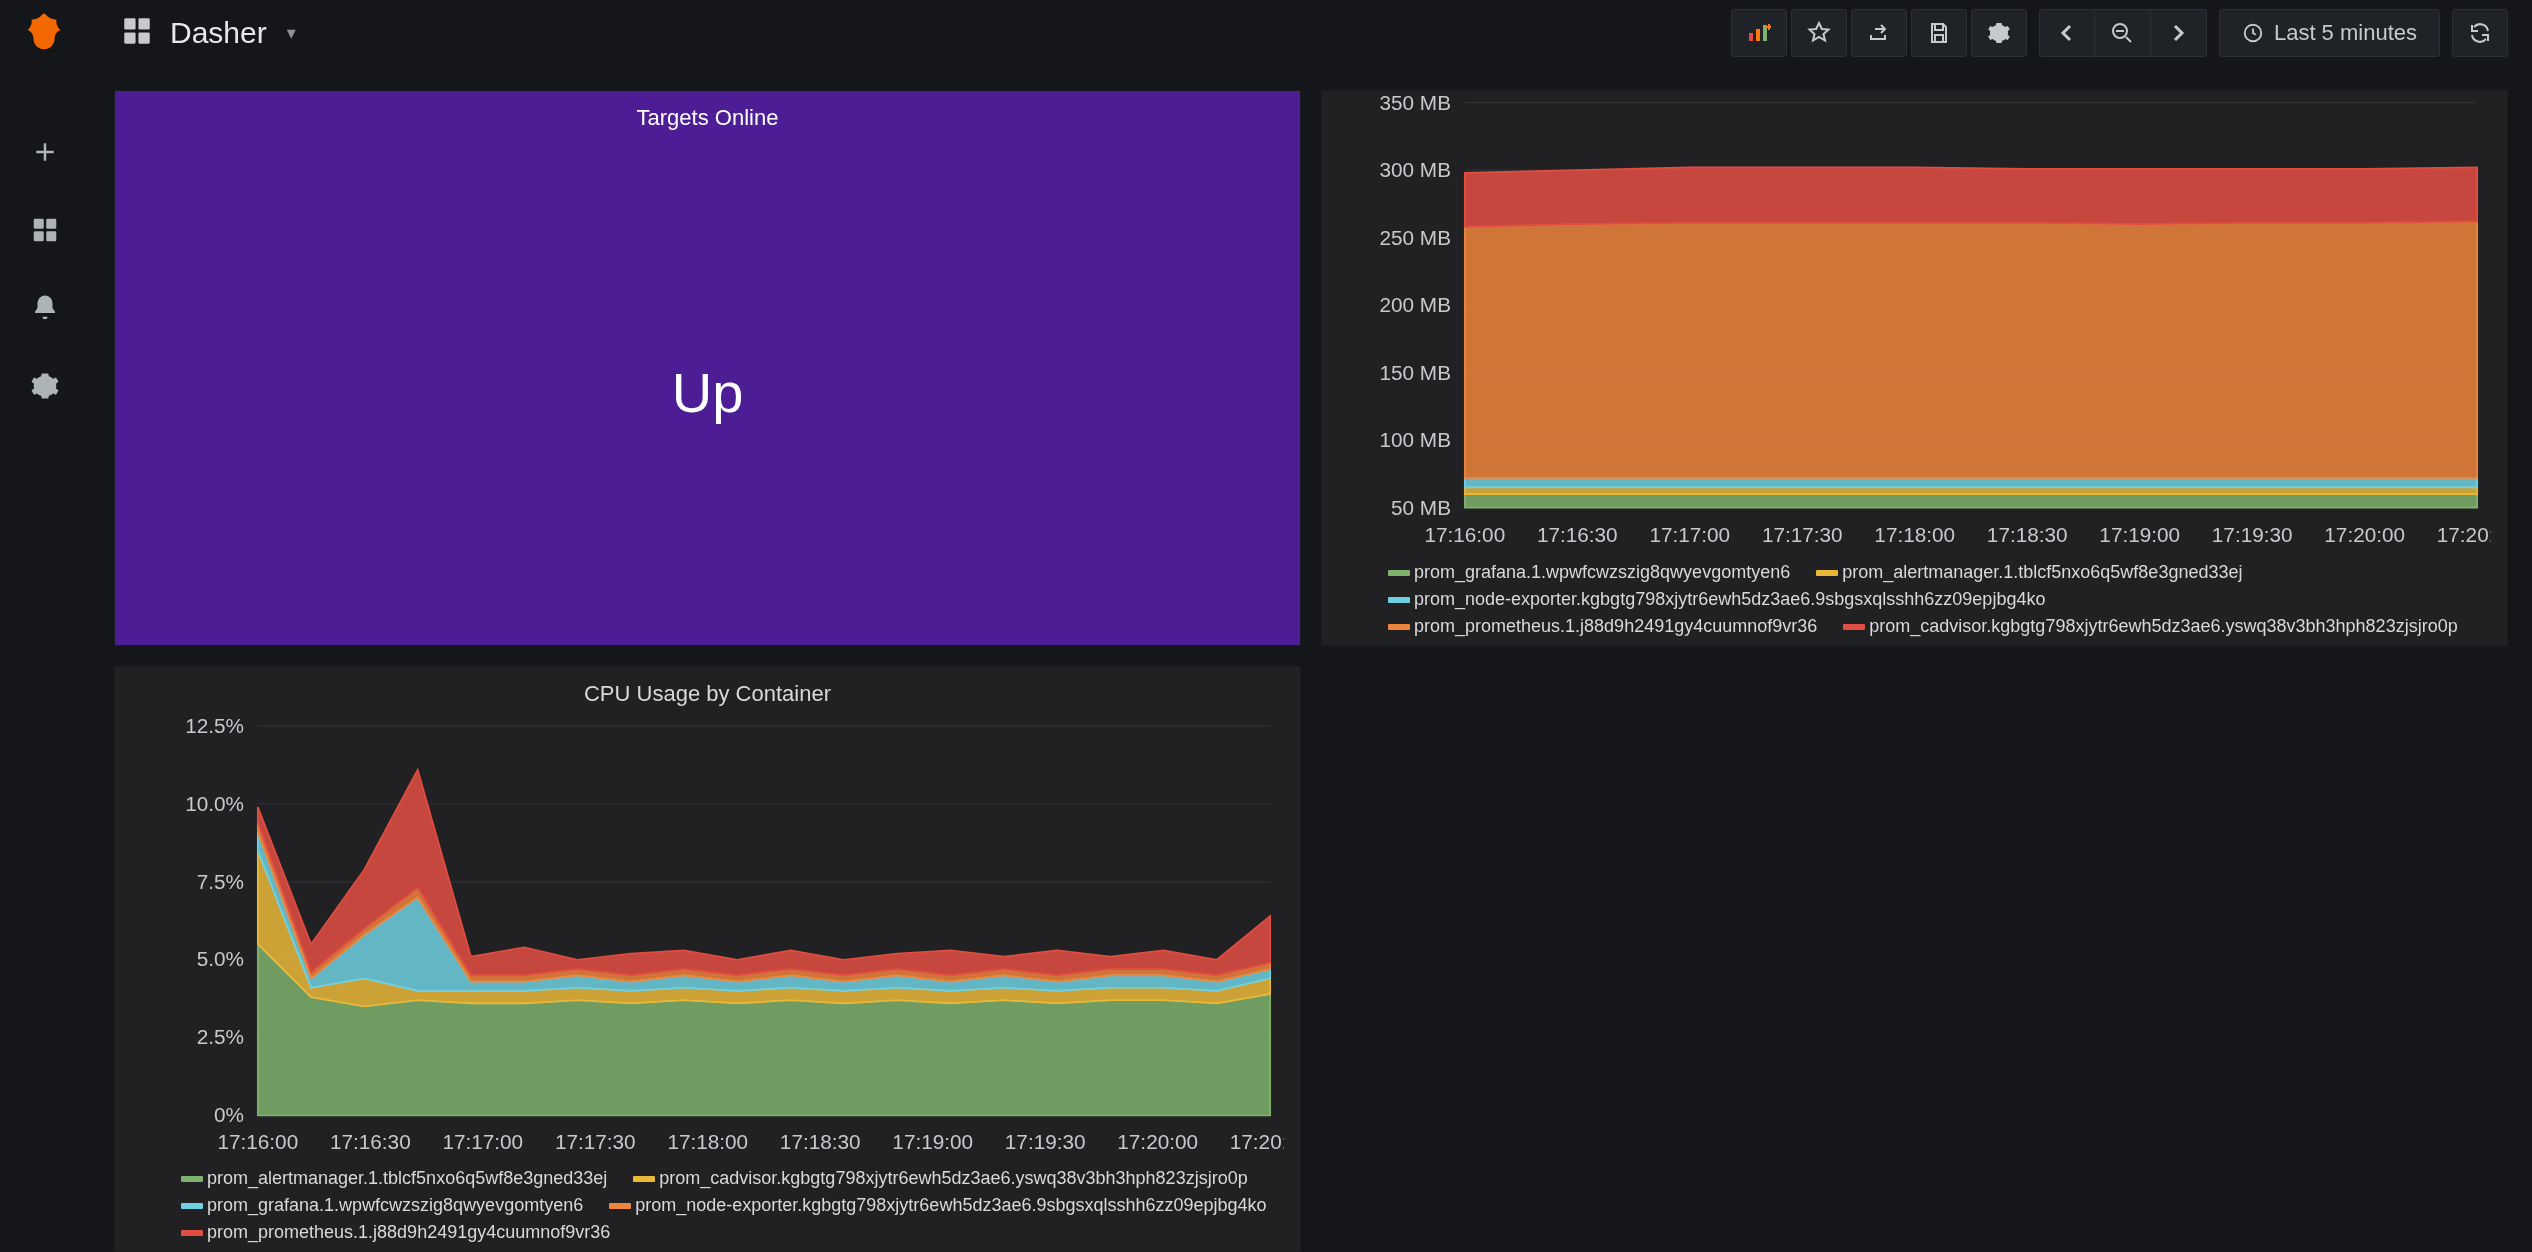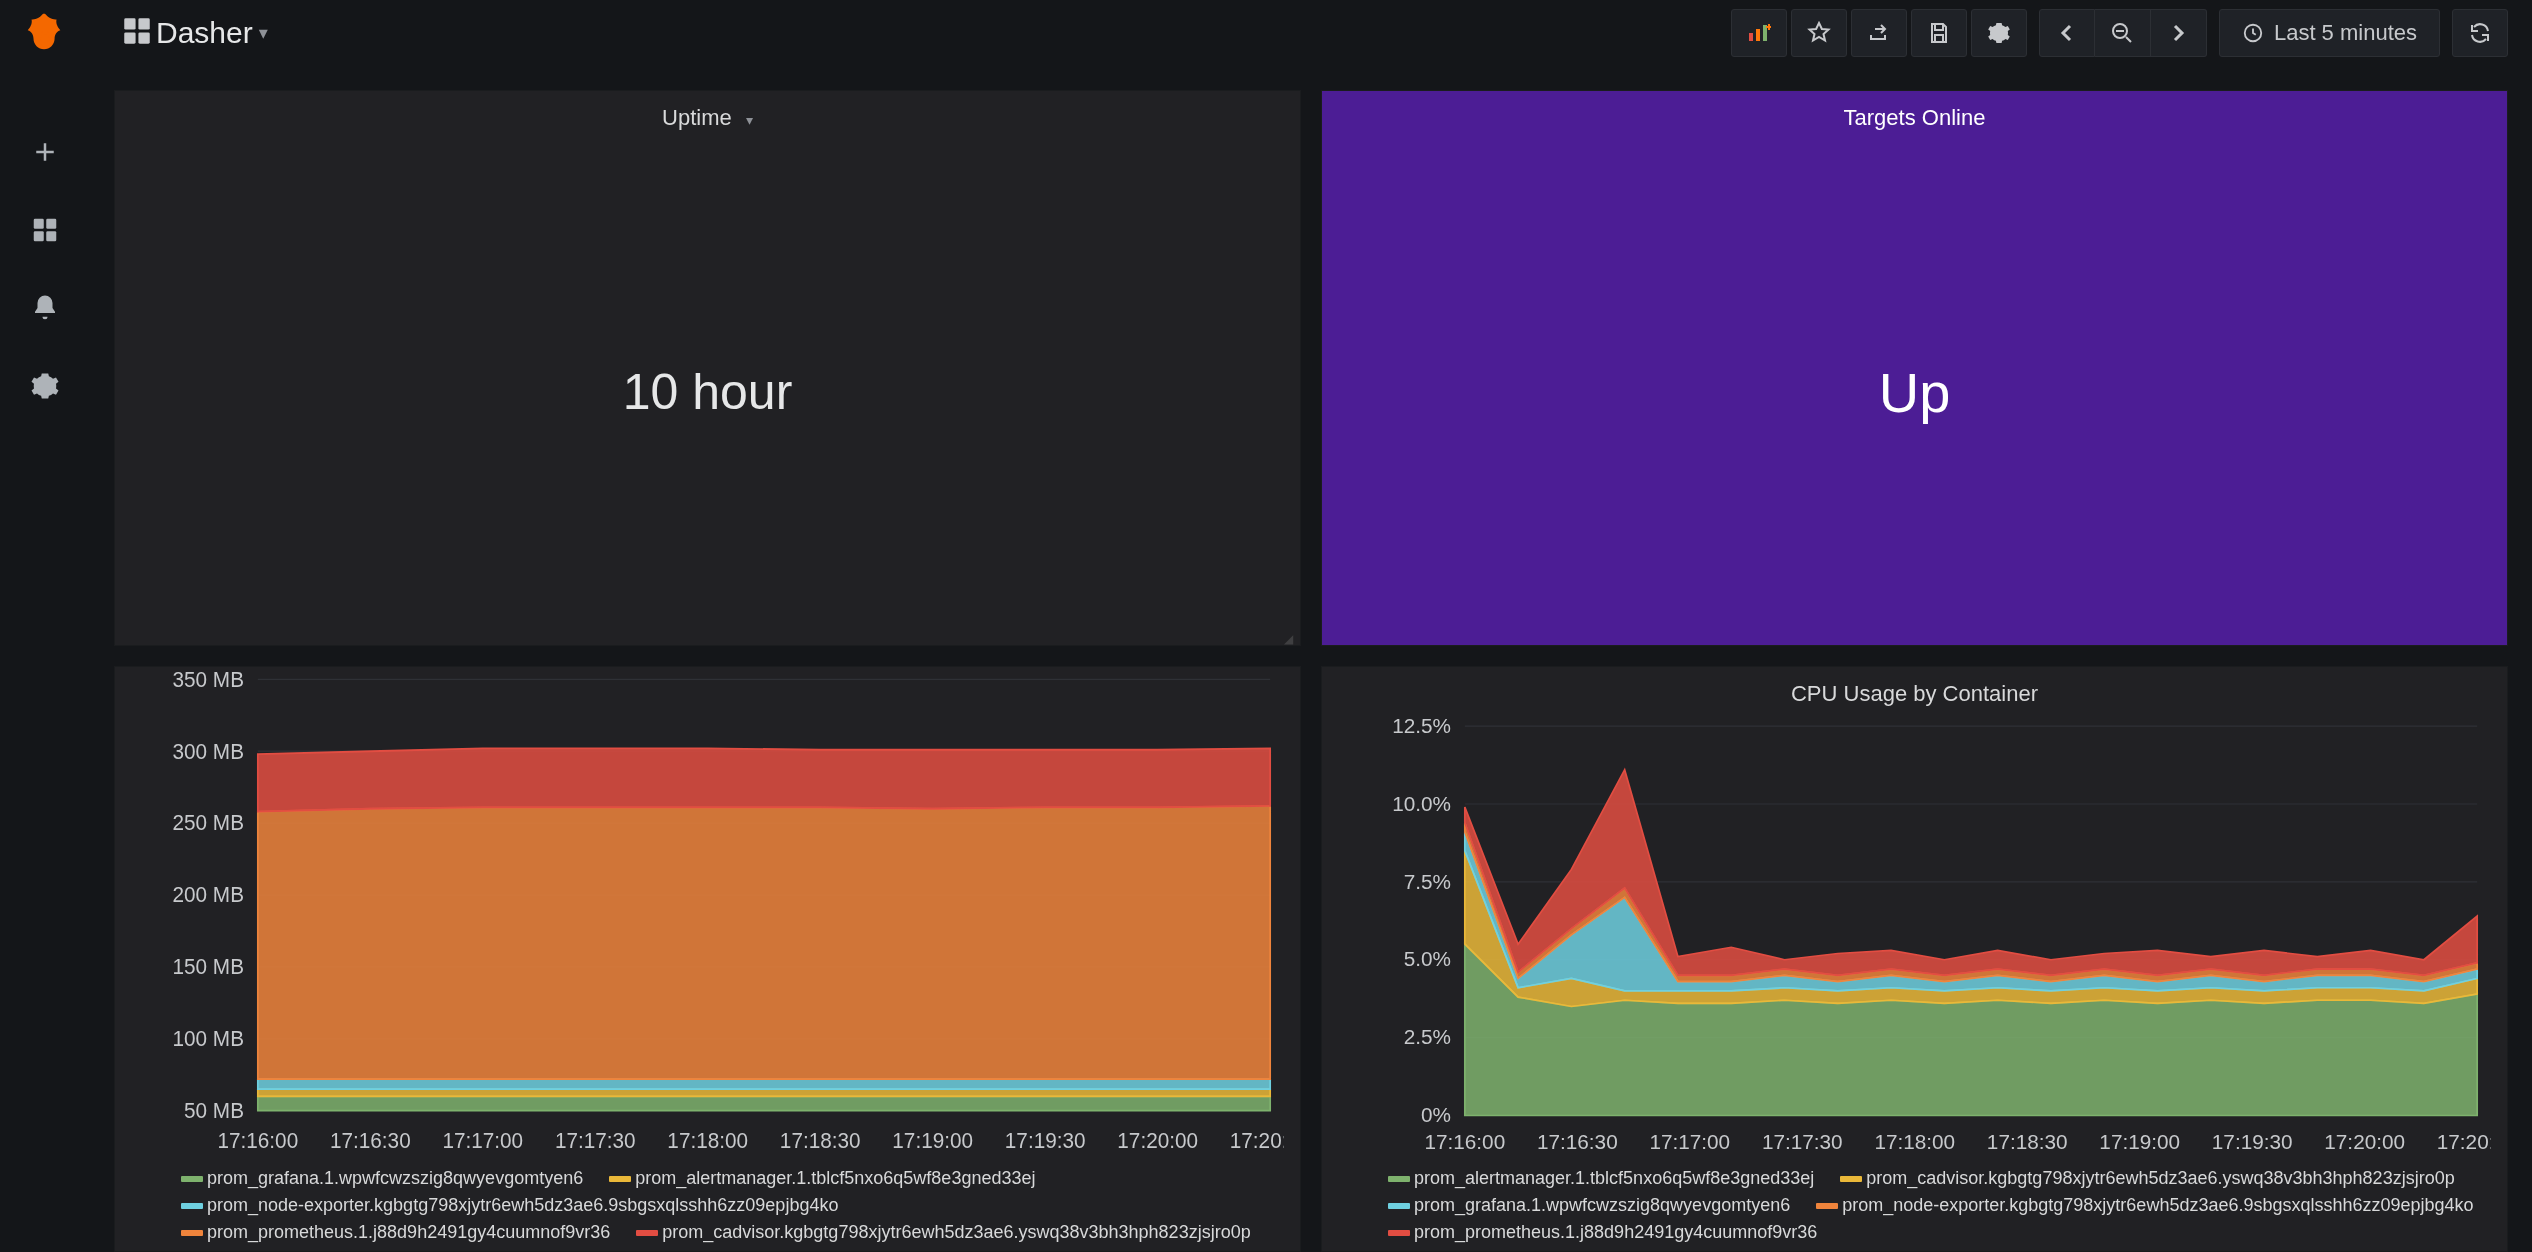--- a/index.html
+++ b/index.html
@@ -5,21 +5,21 @@
   * { box-sizing: border-box; margin: 0; padding: 0; }
   html, body { width: 2532px; height: 1252px; background: #141619; font-family: -apple-system, "Helvetica Neue", Arial, sans-serif; color: #d8d9da; overflow: hidden; }
   
   .nav-left { position: absolute; left: 0; top: 0; width: 90px; height: 100%; background: #141619; display: flex; flex-direction: column; align-items: center; padding-top: 10px; gap: 34px; }
   .nav-left .logo { width: 46px; height: 46px; display:flex; align-items:center; justify-content:center; }
   .nav-left .nav-btn { width: 44px; height: 44px; display: flex; align-items: center; justify-content: center; color: #aeb3b8; cursor: pointer; }
   .nav-left .nav-btn svg { width: 30px; height: 30px; }
   .nav-left .nav-btn.top-gap { margin-top: 40px; }
   
   .topbar { position: absolute; left: 90px; top: 0; right: 0; height: 66px; display: flex; align-items: center; padding: 0 24px 0 30px; }
-  .dash-title-wrap { display: flex; align-items: center; gap: 2px; cursor: pointer; }
+  .dash-title-wrap { display: flex; align-items: center; gap: 16px; cursor: pointer; }
   .dash-title-wrap .gridicon svg { width: 34px; height: 34px; color:#c7c9cc; }
   .dash-title { font-size: 30px; font-weight: 400; color: #e6e7e8; }
   .dash-caret { font-size: 18px; color: #8e9197; margin-left: 4px; }
   .top-spacer { flex: 1; }
   .tool-btn { height: 48px; min-width: 56px; padding: 0 14px; display: flex; align-items: center; justify-content: center; background: #1f2227; border: 1px solid #2c2f34; border-radius: 3px; margin-left: 4px; cursor: pointer; color:#c7c9cc; font-size:22px; }
   .tool-btn svg { width: 24px; height: 24px; }
   .tool-btn.active svg .bar1 { fill:#e24d42; }
   .tool-btn.active svg .bar2 { fill:#ff780a; }
   .tool-btn.active svg .bar3 { fill:#7eb26d; }
   .tool-btn.active svg .plus { fill:#ff780a; }
@@ -160,28 +160,20 @@
   <div class="tool-btn" style="margin-left:12px">
     <svg viewBox="0 0 24 24" fill="none" stroke="currentColor" stroke-width="2">
         <path d="M4 4v6h6M20 20v-6h-6"></path>
         <path d="M20 10A8 8 0 0 0 6 6M4 14a8 8 0 0 0 14 4"></path>
       </svg>
   </div>
 </div>
 
 <div class="body">
 
-  <div class="panel">
-    <div class="panel-title">
-      <span>Uptime</span>
-      <span class="title-caret">▾</span>
-    </div>
-    <div class="big-value">10 hour</div>
-    <div class="resize-dot"></div>
-  </div>
 
   <div class="panel green">
     <div class="panel-title">Targets Online</div>
     <div class="big-value">Up</div>
   </div>
 
   <div class="panel">
     <div class="chart-wrap">
       <div class="plot-area" id="plot-mem">
           <svg viewBox="0 0 1000 400" preserveAspectRatio="none">

